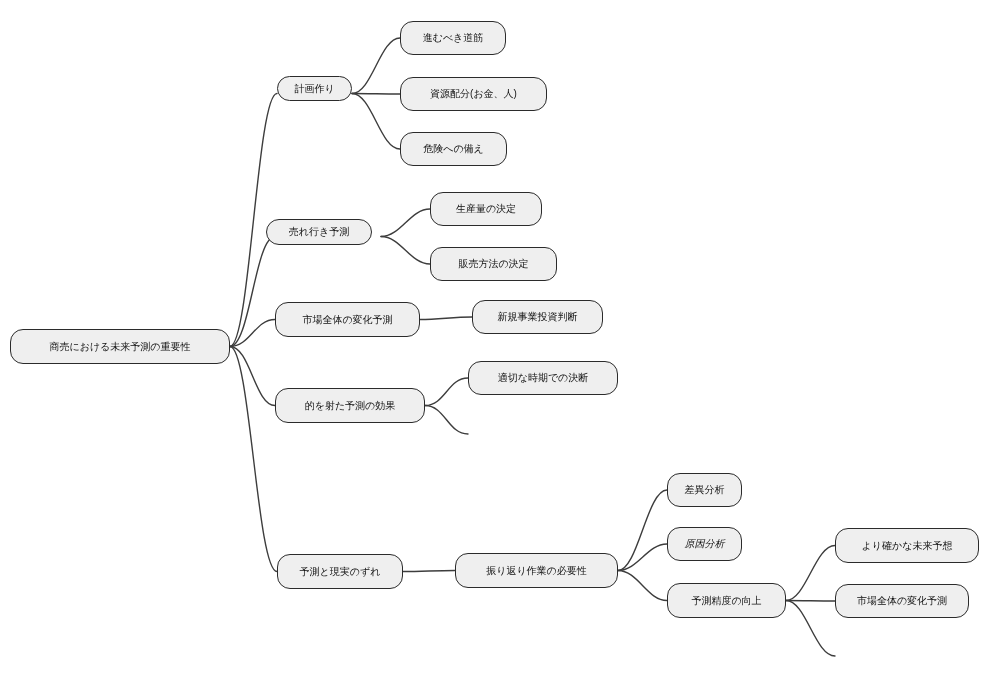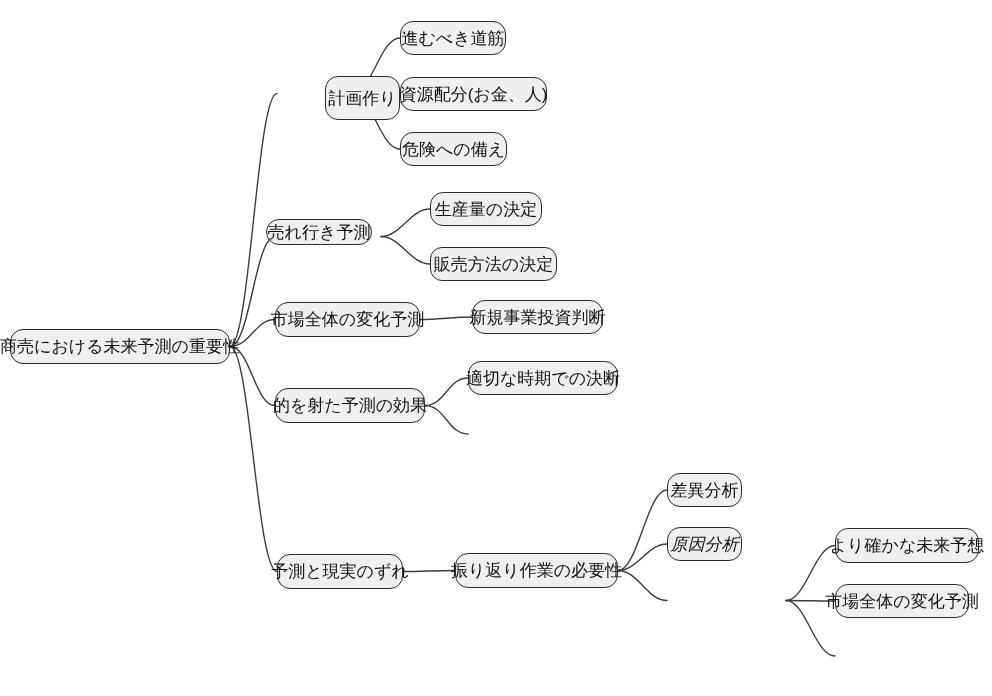--- a/index.html
+++ b/index.html
@@ -35,21 +35,21 @@
   }
   .node {
     position: absolute;
     box-sizing: border-box;
     display: flex;
     align-items: center;
     justify-content: center;
     background: var(--node-fill, #efefef);
     border: 1.6px solid var(--node-border, #2b2b2b);
     border-radius: 13px;
-    font-size: 17px;
+    font-size: 10px;
     line-height: 1;
     color: #121212;
     white-space: nowrap;
     padding: 0 4px;
     cursor: pointer;
   }
 </style>
 </head>
 <body>
 
@@ -71,31 +71,32 @@
       <path d="M 403 571.5 C 423 571.5, 435 570.5, 455 570.5"></path>
       <path d="M 618 570.5 C 638 570.5, 647 490, 667 490"></path>
       <path d="M 618 570.5 C 638 570.5, 647 544, 667 544"></path>
       <path d="M 618 570.5 C 638 570.5, 647 600.5, 667 600.5"></path>
       <path d="M 786 600.5 C 806 600.5, 815 545.5, 835 545.5"></path>
       <path d="M 786 600.5 C 806 600.5, 815 601, 835 601"></path>
       <path d="M 786 600.5 C 806 600.5, 815 656, 835 656"></path>
     </svg>
   <div class="nodes">
       <div class="node" style="left: 10px; top: 329px; width: 220px; height: 35px;">商売における未来予測の重要性</div>
-      <div class="node" style="left: 277px; top: 76px; width: 75px; height: 44px; margin-left: 48px;">計画作り</div>
+      <div class="node" style="left: 277px; top: 76px; width: 75px; height: 25px;">計画作り</div>
       <div class="node" style="left: 400px; top: 21px; width: 106px; height: 34px;">進むべき道筋</div>
       <div class="node" style="left: 400px; top: 77px; width: 147px; height: 34px;">資源配分(お金、人)</div>
       <div class="node" style="left: 400px; top: 132px; width: 107px; height: 34px;">危険への備え</div>
       <div class="node" style="left: 266px; top: 219px; width: 106px; height: 26px;">売れ行き予測</div>
       <div class="node" style="left: 430px; top: 192px; width: 112px; height: 34px;">生産量の決定</div>
       <div class="node" style="left: 430px; top: 247px; width: 127px; height: 34px; border-radius: 12px;">販売方法の決定</div>
       <div class="node" style="left: 275px; top: 302px; width: 145px; height: 35px;">市場全体の変化予測</div>
       <div class="node" style="left: 472px; top: 300px; width: 131px; height: 34px;">新規事業投資判断</div>
       <div class="node" style="left: 275px; top: 388px; width: 150px; height: 35px;">的を射た予測の効果</div>
       <div class="node" style="left: 468px; top: 361px; width: 150px; height: 34px;">適切な時期での決断</div>
       <div class="node" style="left: 277px; top: 554px; width: 126px; height: 35px;">予測と現実のずれ</div>
       <div class="node" style="left: 455px; top: 553px; width: 163px; height: 35px;">振り返り作業の必要性</div>
       <div class="node" style="left: 667px; top: 473px; width: 75px; height: 34px;">差異分析</div>
       <div class="node" style="left: 667px; top: 527px; width: 75px; height: 34px; font-style: italic;">原因分析</div>
+      <div class="node" style="left: 667px; top: 583px; width: 119px; height: 35px;">予測精度の向上</div>
       <div class="node" style="left: 835px; top: 528px; width: 144px; height: 35px;">より確かな未来予想</div>
       <div class="node" style="left: 835px; top: 584px; width: 134px; height: 34px;">市場全体の変化予測</div>
     </div>
 </div>
 
 </body></html>

